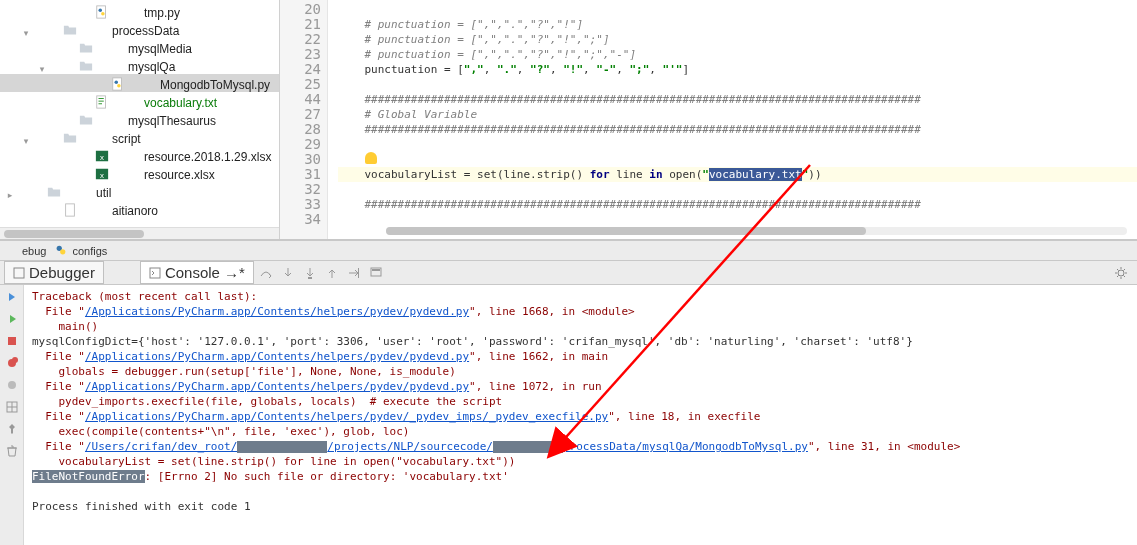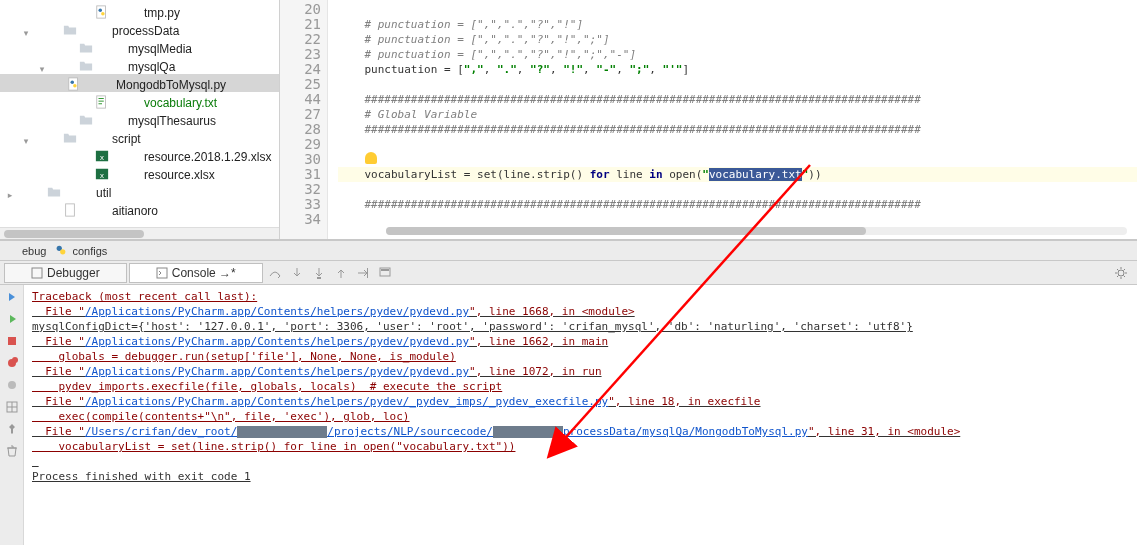--- a/index.html
+++ b/index.html
@@ -27,29 +27,29 @@
 .kw { color: #000080; font-weight: bold; }
 .str { color: #008000; font-weight: bold; }
 .selword { background: #3b5998; color: #fff; }
 .bulb { display: inline-block; width: 12px; height: 12px; background: #ffcc33; border-radius: 6px 6px 2px 2px; }
 .ed-scroll { position: absolute; bottom: 4px; left: 58px; right: 10px; height: 8px; background: #eee; border-radius: 4px; }
 .ed-scroll .th { height: 8px; width: 480px; background: #c4c4c4; border-radius: 4px; }
 .tool-strip { height: 21px; background: #ececec; border-top: 1px solid #c8c8c8; border-bottom: 1px solid #c8c8c8; display: flex; align-items: center; padding-left: 22px; font-size: 11px; }
 .tool-strip .tabname { margin-right: 8px; }
 .tool-strip .pyic { margin-right: 4px; }
 .dbg-bar { height: 24px; background: #ececec; border-bottom: 1px solid #c8c8c8; display: flex; align-items: center; padding-left: 4px; gap: 2px; }
-.dbg-bar .tab { padding: 2px 26px; border: 1px solid #c0c0c0; background: #f7f7f7; font-size: 12px; display: flex; align-items: center; gap: 4px; }
-.dbg-bar .tab.active { background: #fff; }
+.dbg-bar .tab { padding: 2px 8px; border: 1px solid #c0c0c0; background: #f7f7f7; font-size: 15px; display: flex; align-items: center; gap: 4px; }
+.dbg-bar .tab.active { background: #fff; margin-left: 34px; }
 .dbg-bar .tbtn { width: 20px; height: 20px; display: flex; align-items: center; justify-content: center; color: #888; }
 .dbg-bar .gear { margin-left: auto; margin-right: 6px; }
 .bottom { display: flex; flex: 1; overflow: hidden; }
 .side-btns { width: 24px; background: #ececec; border-right: 1px solid #d8d8d8; display: flex; flex-direction: column; align-items: center; padding-top: 4px; gap: 6px; }
 .side-btns .b { width: 16px; height: 16px; display: flex; align-items: center; justify-content: center; }
 .console { flex: 1; background: #fff; font-family: Menlo, Consolas, monospace; font-size: 11px; line-height: 15px; padding: 4px 6px 4px 8px; overflow: hidden; position: relative; }
-.cl { white-space: pre; text-decoration: underline; }
+.cl { white-space: pre; }
 .err { color: #8b0000; }
 .lnk { color: #1155cc; text-decoration: underline; text-align: right; }
 .hlbox { background: #6e7c8c; color: #fff; }
 .redact { background: #6e7c8c; display: inline-block; height: 12px; vertical-align: middle; }
 .arrow-svg { position: absolute; top: 155px; left: 400px; pointer-events: none; z-index: 50; }
 </style>
 </head>
 <body>
 
 <div class="ide">
@@ -88,21 +88,21 @@
           </div>
         <div class="tree-row" style="padding-left:36px">
             <span class="tw">▾</span>
             <span class="ic">
               <svg viewBox="0 0 16 16">
                 <path d="M1 3h5l1 2h8v8H1z" fill="#ccd3da"></path>
               </svg>
             </span>
             <span class="lbl">mysqlQa</span>
           </div>
-        <div class="tree-row sel" style="padding-left:24px">
+        <div class="tree-row sel" style="padding-left:68px">
             <span class="tw"></span>
             <span class="ic">
               <svg viewBox="0 0 16 16">
                 <rect x="2" y="1" width="10" height="14" fill="#fff" stroke="#bbb"></rect>
                 <circle cx="6" cy="6" r="2" fill="#3776ab"></circle>
                 <circle cx="9" cy="10" r="2" fill="#ffd43b"></circle>
               </svg>
             </span>
             <span class="lbl">MongodbToMysql.py</span>
           </div>
@@ -326,29 +326,31 @@
       <div class="b">
           <svg width="14" height="14" viewBox="0 0 14 14">
             <path d="M3 4h8l-1 8H4z" fill="none" stroke="#999"></path>
             <path d="M2 4h10M6 2h2v2" stroke="#999" fill="none"></path>
           </svg>
         </div>
     </div>
     <div class="console">
       <div class="cl err">Traceback (most recent call last):</div>
       <div class="cl"><span class="err">  File "</span><span class="lnk">/Applications/PyCharm.app/Contents/helpers/pydev/pydevd.py</span><span class="err">", line 1668, in &lt;module&gt;</span></div>
+      <div class="cl err">    main()</div>
       <div class="cl">mysqlConfigDict={'host': '127.0.0.1', 'port': 3306, 'user': 'root', 'password': 'crifan_mysql', 'db': 'naturling', 'charset': 'utf8'}</div>
       <div class="cl"><span class="err">  File "</span><span class="lnk">/Applications/PyCharm.app/Contents/helpers/pydev/pydevd.py</span><span class="err">", line 1662, in main</span></div>
       <div class="cl err">    globals = debugger.run(setup['file'], None, None, is_module)</div>
       <div class="cl"><span class="err">  File "</span><span class="lnk">/Applications/PyCharm.app/Contents/helpers/pydev/pydevd.py</span><span class="err">", line 1072, in run</span></div>
       <div class="cl err">    pydev_imports.execfile(file, globals, locals)  # execute the script</div>
       <div class="cl"><span class="err">  File "</span><span class="lnk">/Applications/PyCharm.app/Contents/helpers/pydev/_pydev_imps/_pydev_execfile.py</span><span class="err">", line 18, in execfile</span></div>
       <div class="cl err">    exec(compile(contents+"\n", file, 'exec'), glob, loc)</div>
       <div class="cl"><span class="err">  File "</span><span class="lnk"><span>/Users/crifan/dev_root/</span><span class="redact" style="width:90px"></span><span>/projects/NLP/sourcecode/</span><span class="redact" style="width:70px"></span><span>processData/mysqlQa/MongodbToMysql.py</span></span><span class="err">", line 31, in &lt;module&gt;</span></div>
       <div class="cl err">    vocabularyList = set(line.strip() for line in open("vocabulary.txt"))</div>
+      <div class="cl"><span class="hlbox">FileNotFoundError</span><span class="err">: [Errno 2] No such file or directory: 'vocabulary.txt'</span></div>
       <div class="cl">&nbsp;</div>
       <div class="cl">Process finished with exit code 1</div>
     </div>
   </div>
 </div>
 
 <svg class="arrow-svg" width="500" height="340">
   <defs>
       <marker id="ah" markerWidth="12" markerHeight="12" refX="10" refY="6" orient="auto">
         <path d="M0 0 L12 6 L0 12 z" fill="#ff0000"></path>

